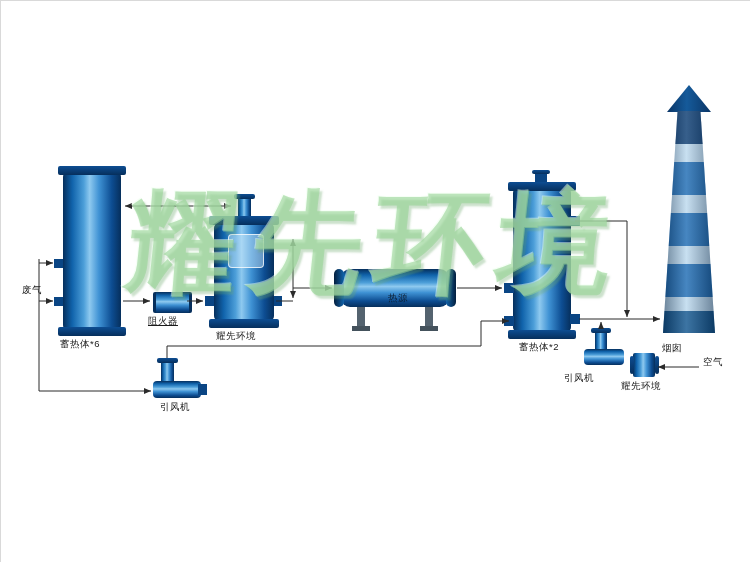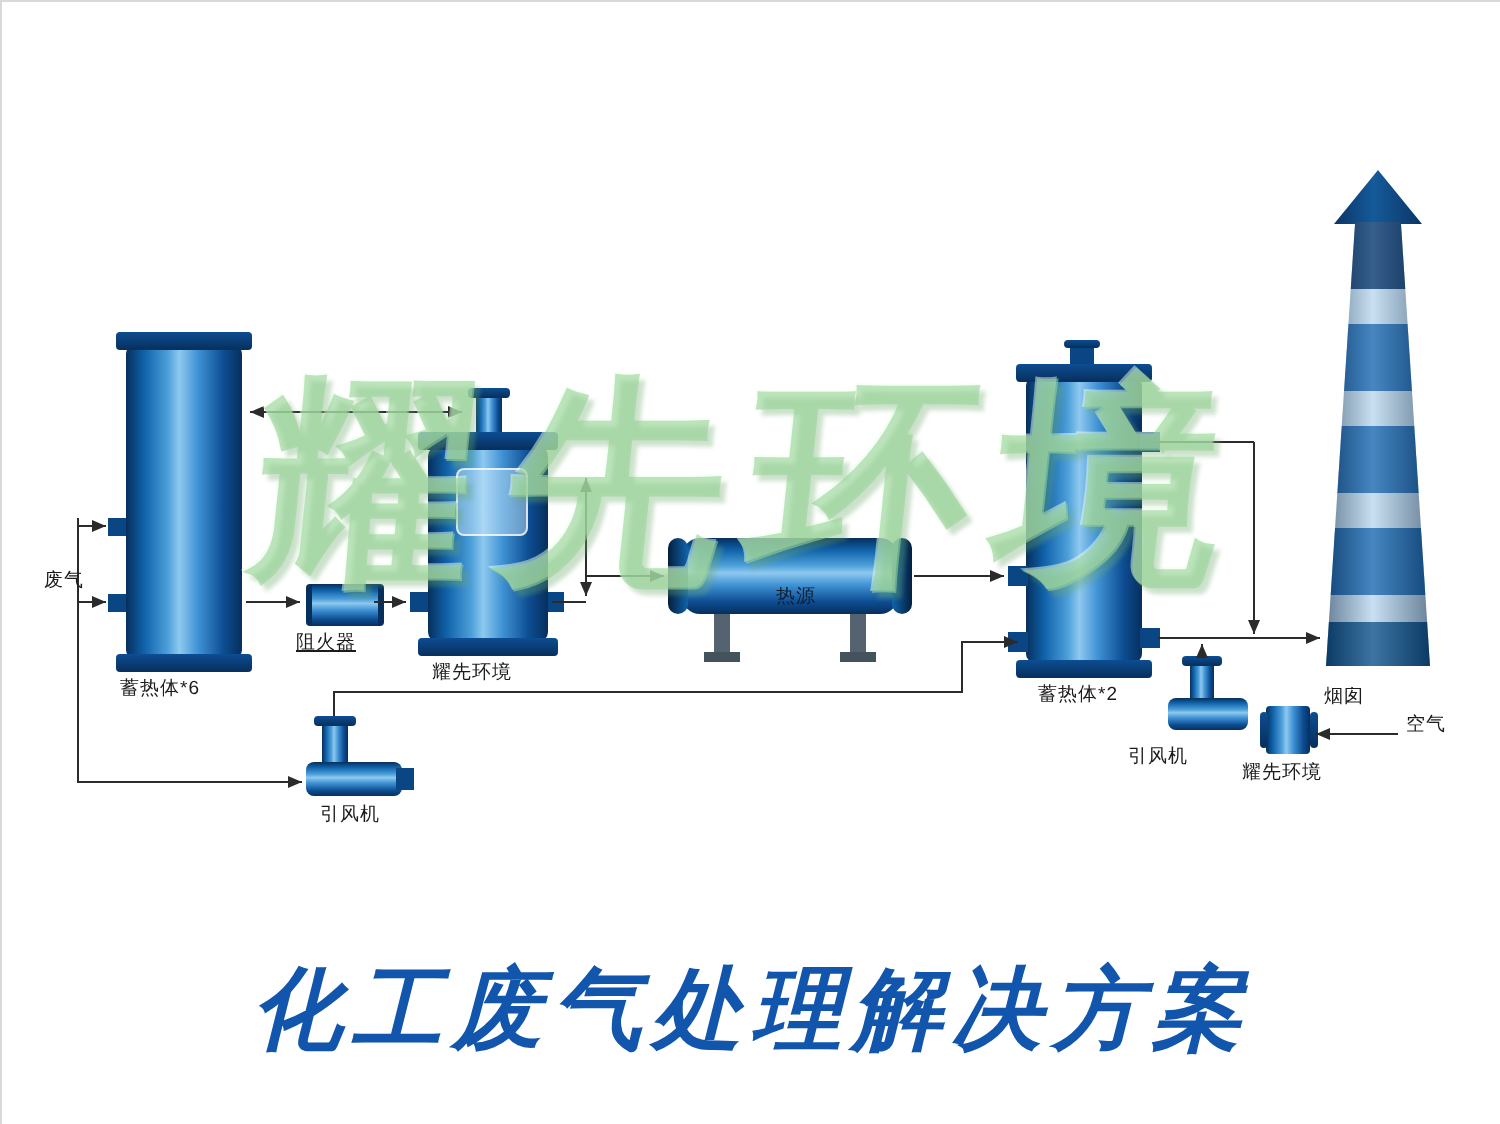--- a/index.html
+++ b/index.html
@@ -136,15 +136,14 @@
   <div class="lbl" style="left:387px;top:291px;color:#0d1f33;font-family:Liberation Mono, monospace;">热源</div>
   <div class="lbl" style="left:518px;top:340px;">蓄热体*2</div>
   <div class="lbl" style="left:661px;top:341px;">烟囱</div>
   <div class="lbl" style="left:159px;top:400px;">引风机</div>
   <div class="lbl" style="left:563px;top:371px;">引风机</div>
   <div class="lbl" style="left:620px;top:379px;">耀先环境</div>
   <div class="lbl" style="left:702px;top:355px;">空气</div>
 
   <div class="wm">耀先环境</div>
 
-  <div class="title">化工废气处理解决方案</div>
 
 </div>
 
 </body></html>

